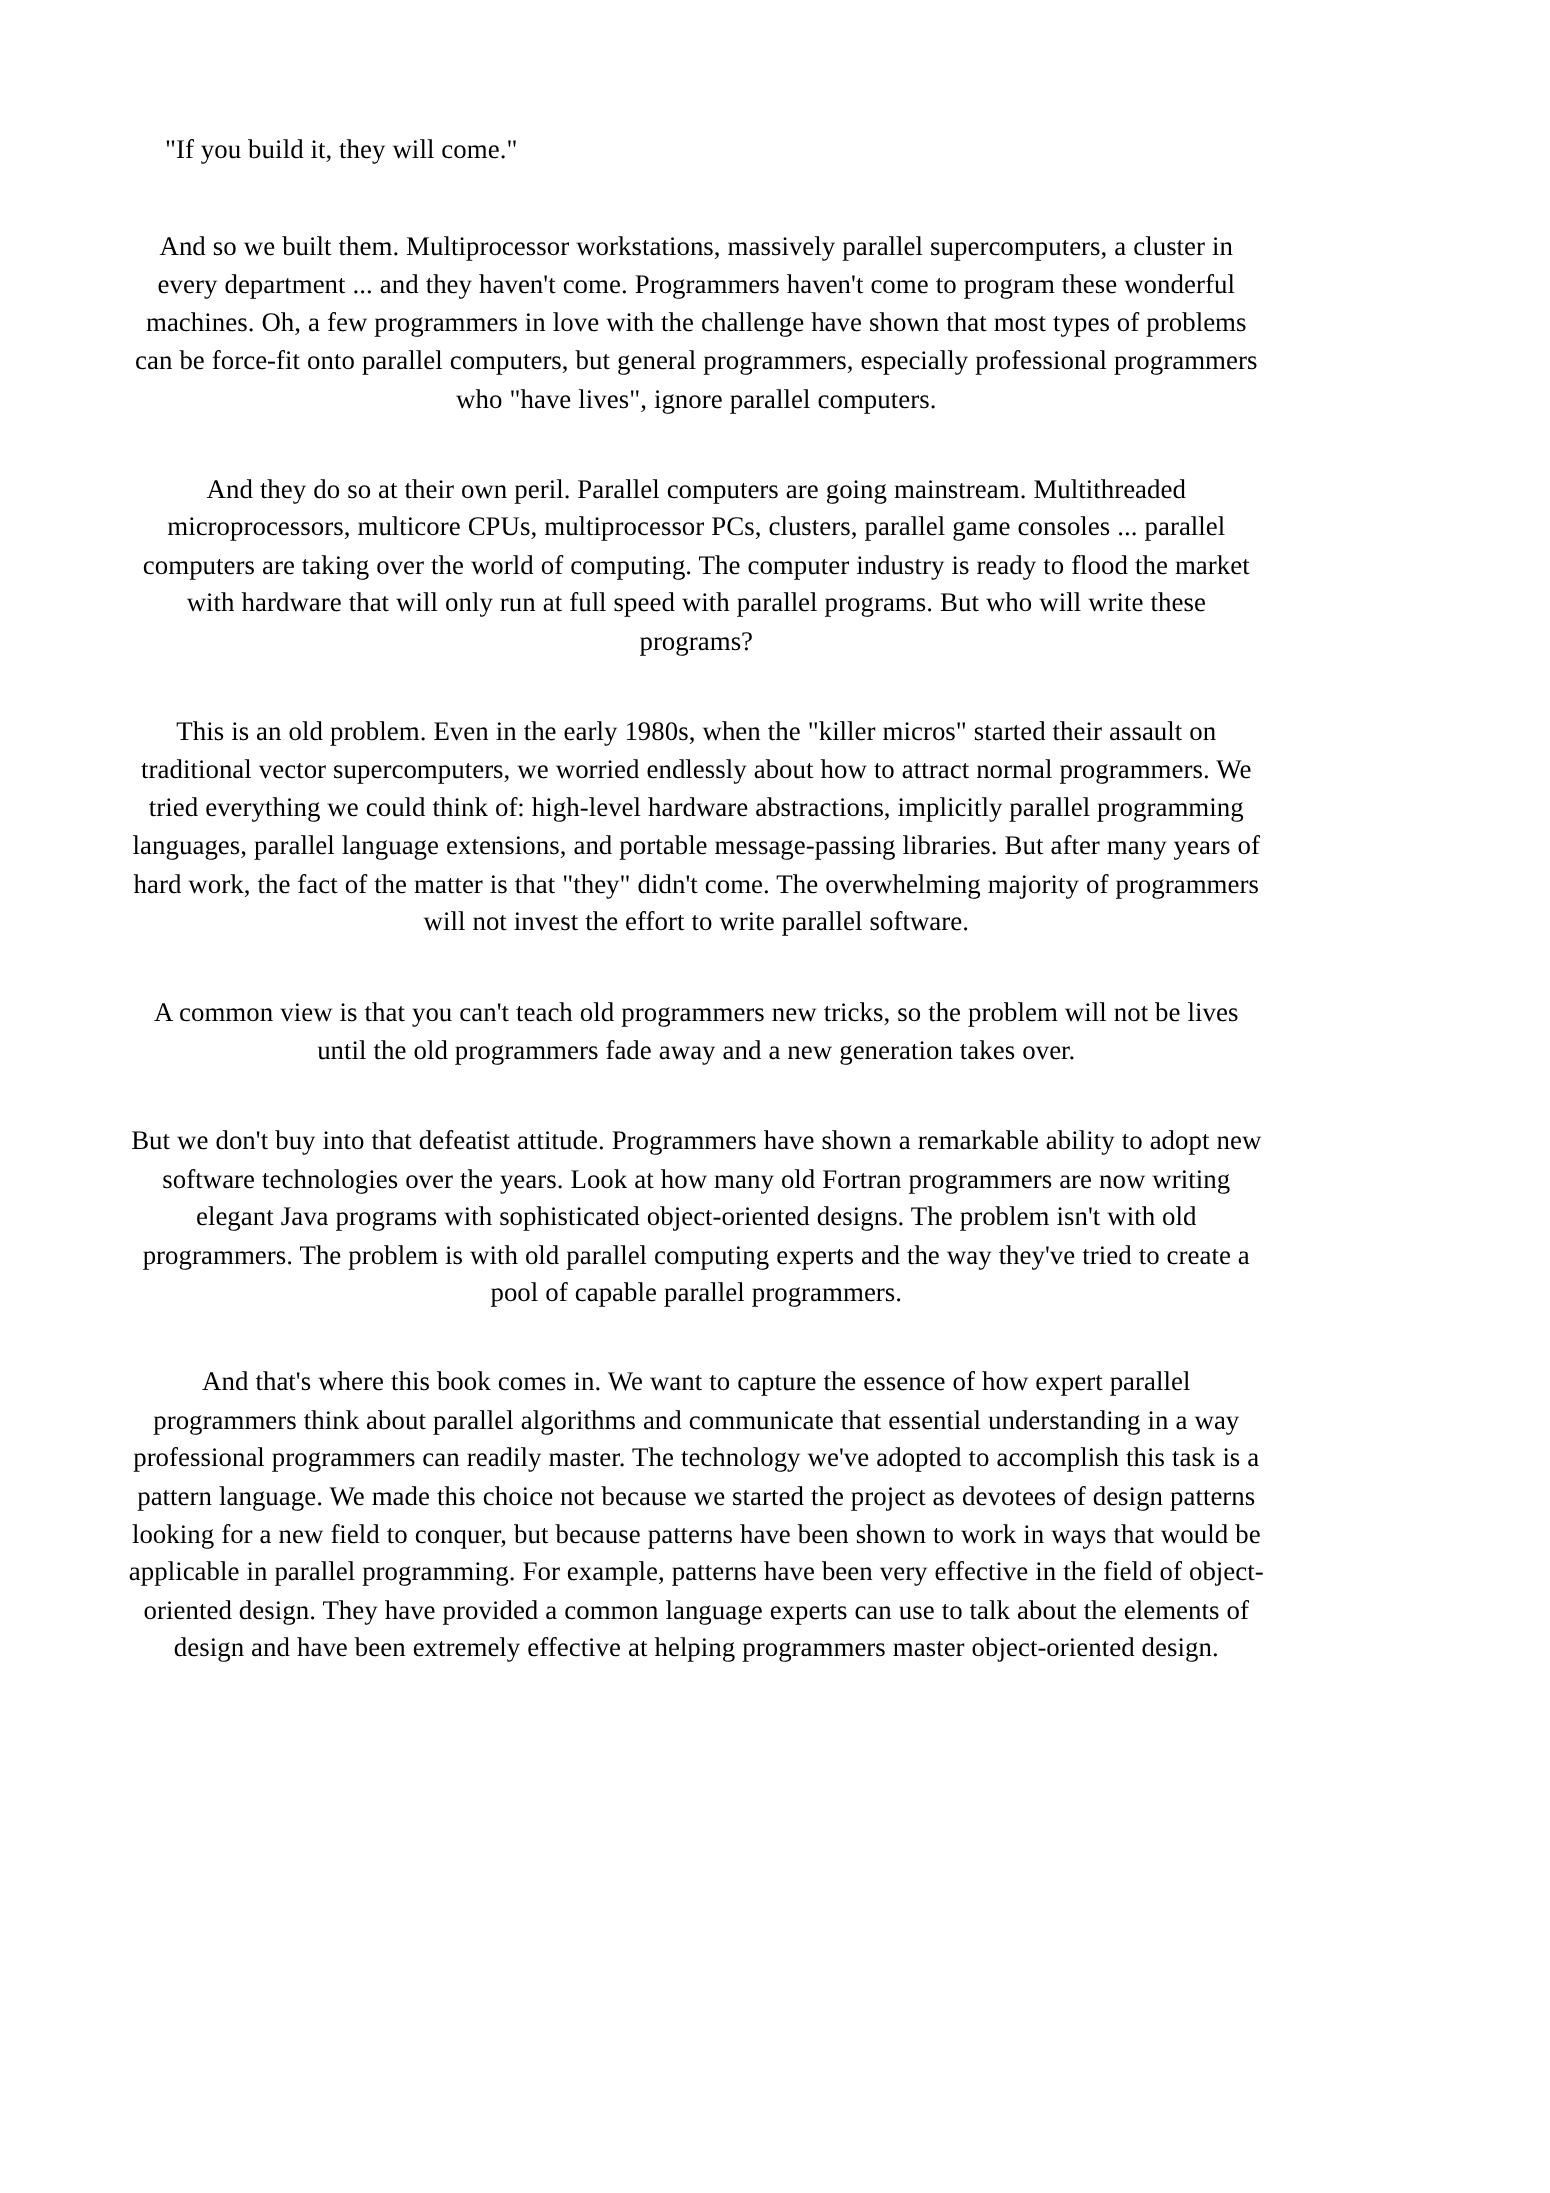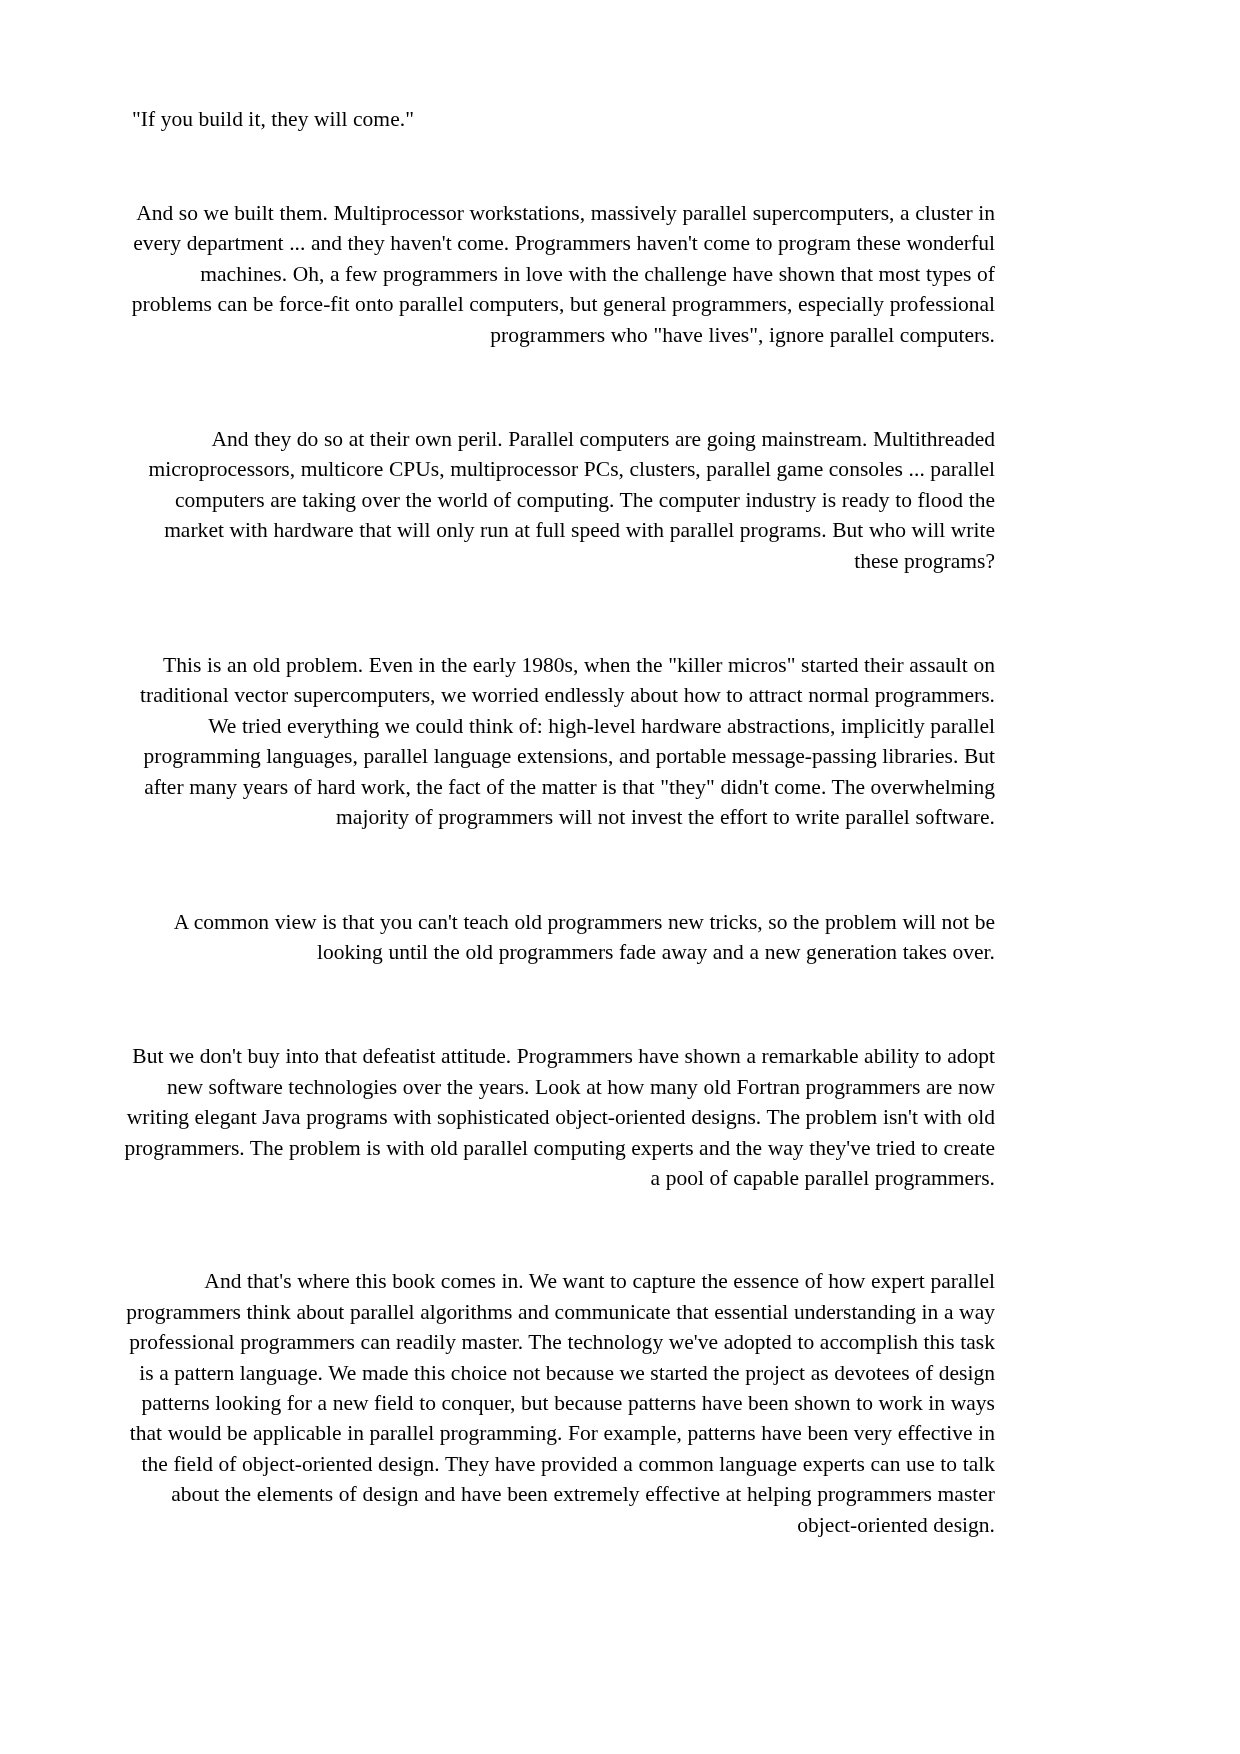--- a/index.html
+++ b/index.html
@@ -29,22 +29,22 @@
   .epigraph {
     font-size: 21.5px;
     line-height: 30px;
     margin: 0 0 0 29px;
     letter-spacing: 0.05px;
     white-space: pre-wrap;
   }
   .para {
     font-size: 21.5px;
     line-height: 30.4px;
-    margin: 16px;
-    text-align: right;
+    margin: 0;
+    text-align: center;
     letter-spacing: 0.02px;
     word-spacing: 0.2px;
     white-space: pre-wrap;
   }
   .gap-after-epigraph { height: 48px; }
   .gap { height: 42px; }
   .gap-small { height: 41px; }
 </style>
 </head>
 <body>
@@ -61,21 +61,21 @@
     <div class="gap"></div>
 
     <p class="para">And they do so at their own peril. Parallel computers are going mainstream. Multithreaded microprocessors, multicore CPUs, multiprocessor PCs, clusters, parallel game consoles ... parallel computers are taking over the world of computing. The computer industry is ready to flood the market with hardware that will only run at full speed with parallel programs. But who will write these programs?</p>
 
     <div class="gap"></div>
 
     <p class="para">This is an old problem. Even in the early 1980s, when the "killer micros" started their assault on traditional vector supercomputers, we worried endlessly about how to attract normal programmers. We tried everything we could think of: high-level hardware abstractions, implicitly parallel programming languages, parallel language extensions, and portable message-passing libraries. But after many years of hard work, the fact of the matter is that "they" didn't come. The overwhelming majority of programmers will not invest the effort to write parallel software.</p>
 
     <div class="gap"></div>
 
-    <p class="para">A common view is that you can't teach old programmers new tricks, so the problem will not be looking until the old programmers fade away and a new generation takes over.</p>
+    <p class="para">A common view is that you can't teach old programmers new tricks, so the problem will not be lives until the old programmers fade away and a new generation takes over.</p>
 
     <div class="gap"></div>
 
     <p class="para">But we don't buy into that defeatist attitude. Programmers have shown a remarkable ability to adopt new software technologies over the years. Look at how many old Fortran programmers are now writing elegant Java programs with sophisticated object-oriented designs. The problem isn't with old programmers. The problem is with old parallel computing experts and the way they've tried to create a pool of capable parallel programmers.</p>
 
     <div class="gap-small"></div>
 
     <p class="para">And that's where this book comes in. We want to capture the essence of how expert parallel programmers think about parallel algorithms and communicate that essential understanding in a way professional programmers can readily master. The technology we've adopted to accomplish this task is a pattern language. We made this choice not because we started the project as devotees of design patterns looking for a new field to conquer, but because patterns have been shown to work in ways that would be applicable in parallel programming. For example, patterns have been very effective in the field of object-oriented design. They have provided a common language experts can use to talk about the elements of design and have been extremely effective at helping programmers master object-oriented design.</p>
 
   </div>

